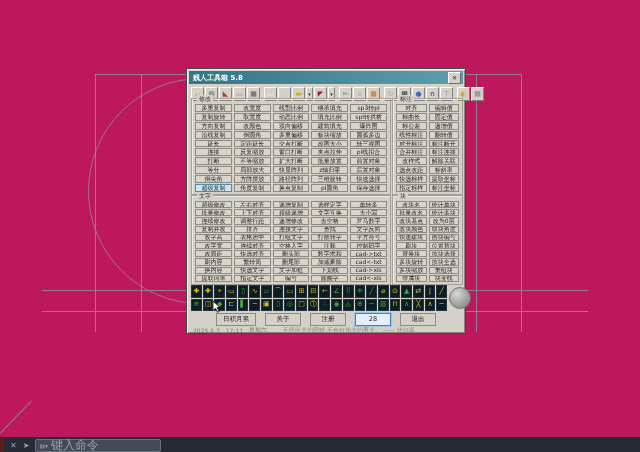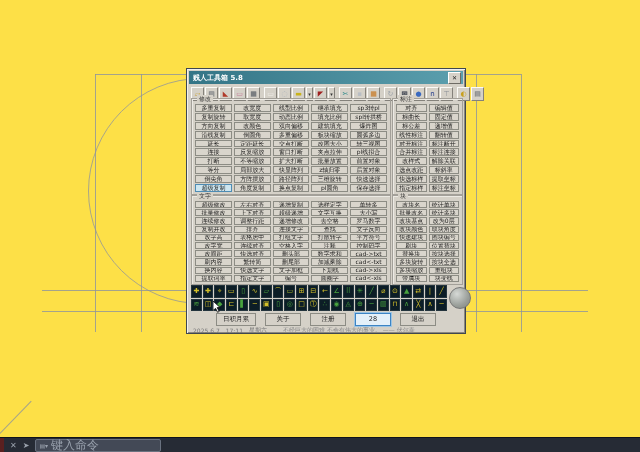--- a/index.html
+++ b/index.html
@@ -1,16 +1,16 @@
 <!DOCTYPE html>
 <html><head>
 <meta charset="utf-8">
 <style>
   html,body{margin:0;padding:0;background:#14161c;}
-  #stage{position:relative;width:640px;height:452px;background:#fde047;overflow:hidden;
+  #stage{position:relative;width:640px;height:452px;background:#be185d;overflow:hidden;
          font-family:"DejaVu Sans","Liberation Sans",sans-serif;}
   
   .hline{position:absolute;height:1px;background:#8d939c;opacity:.8;z-index:1;}
   .vline{position:absolute;width:1px;background:#8d939c;opacity:.8;z-index:1;}
   .circle{position:absolute;border:1px solid #8d939c;border-radius:50%;opacity:.75;z-index:1;}
   .diag{position:absolute;height:1px;background:#8d939c;opacity:.8;z-index:1;transform-origin:left center;}
   
   #cmdbar{position:absolute;left:0;top:437px;width:640px;height:15px;background:#262b35;
           border-top:1px solid #10131a;z-index:6;display:flex;align-items:center;}
   #cmdbar .redchip{width:4px;height:15px;background:#5a2020;}

